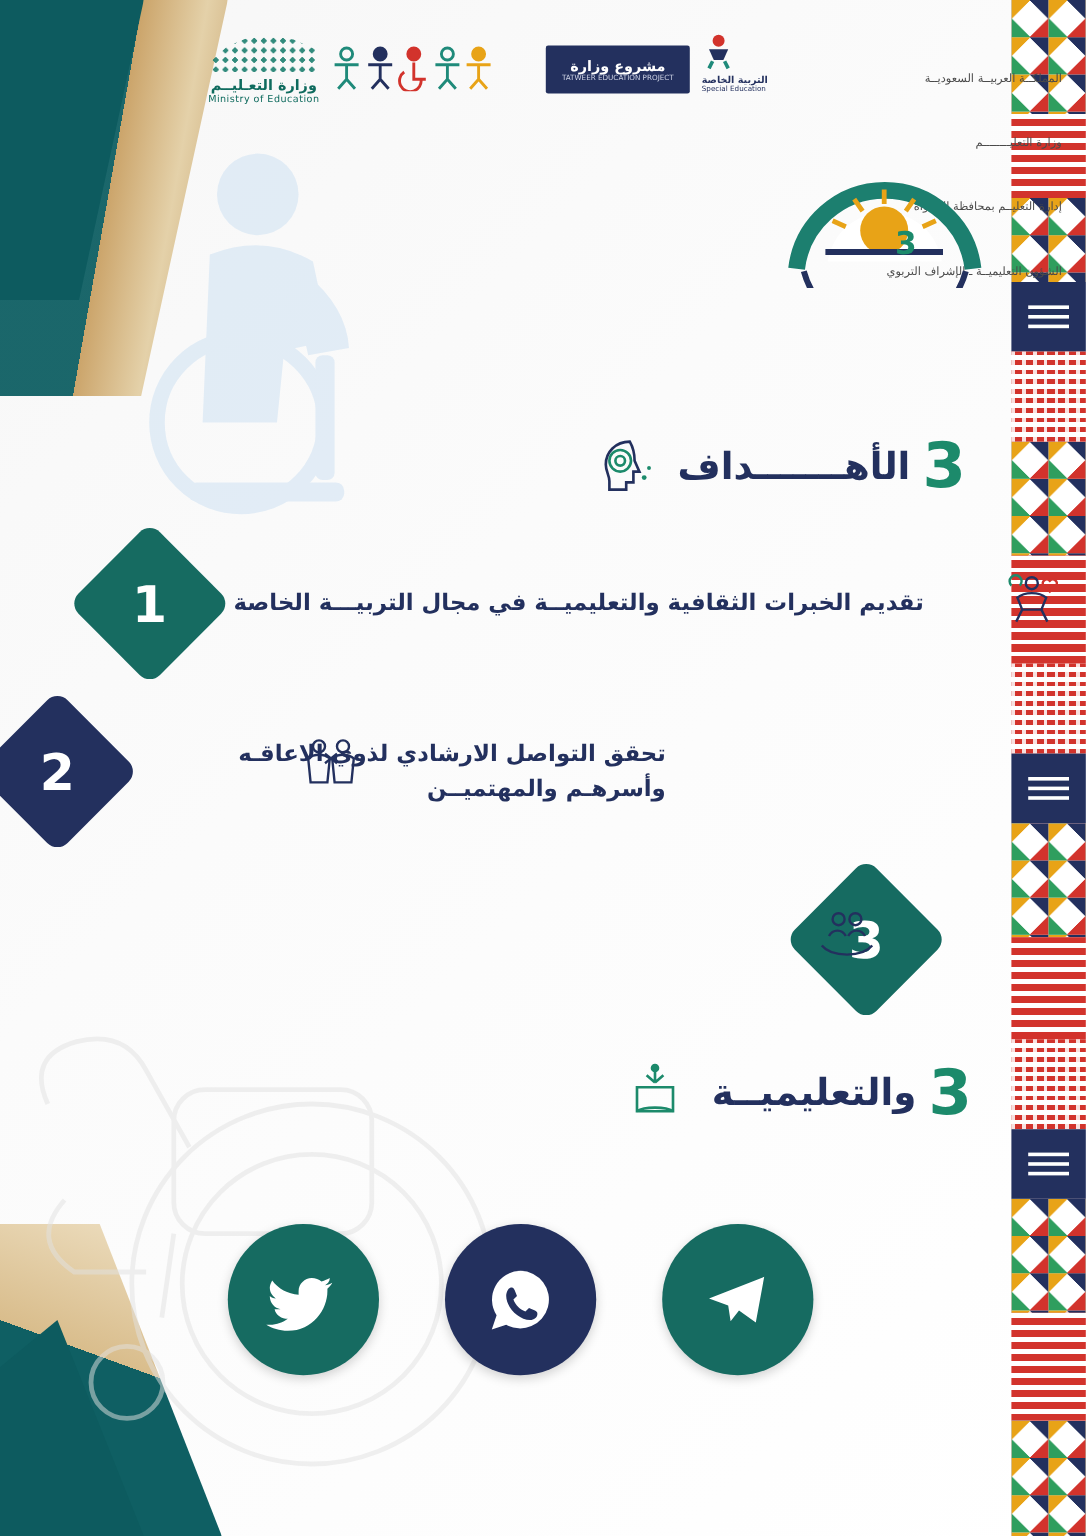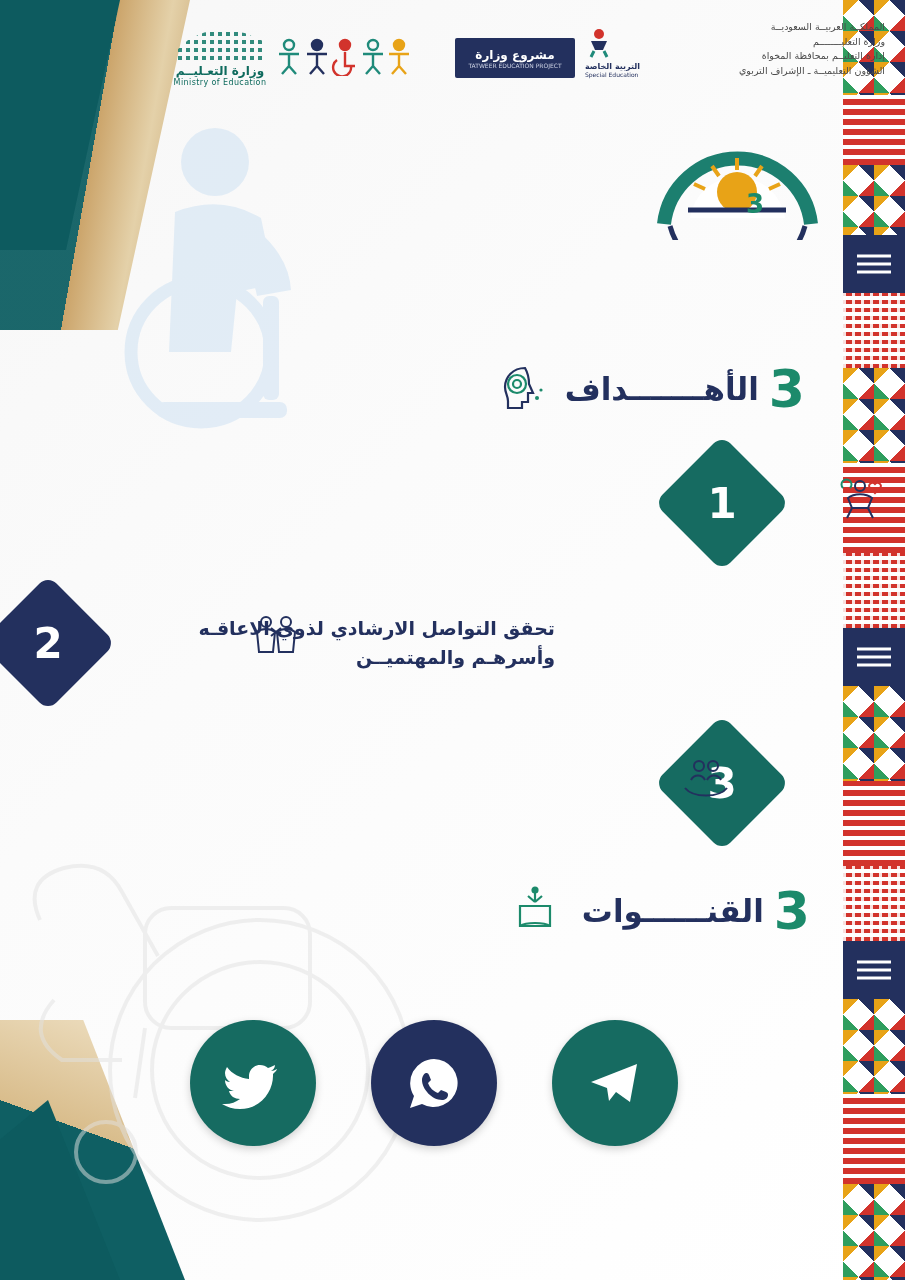--- a/index.html
+++ b/index.html
@@ -95,21 +95,21 @@
     background:#23305e; border-radius:2px; color:#fff; display:flex; flex-direction:column;
     align-items:center; justify-content:center;
   }
   .logo-dev .t1 { font-size: 12px; font-weight:bold; }
   .logo-dev .t2 { font-size: 6px; color:#cfd4e6; }
   .logo-sped { position:absolute; right: 250px; top: 20px; width: 70px; text-align:left;}
   .logo-sped .ar { font-size: 8px; color:#23305e; font-weight:bold; }
   .logo-sped .en { font-size: 6px; color:#23305e; }
 
   .gov-lines { position:absolute; right: 20px; top: 12px; text-align: right; line-height: 1.55; }
-  .gov-lines div { font-size: 9.5px; color:#4a4a4a; letter-spacing: .3px; }
+  .gov-lines div { font-size: 9.5px; color:#4a4a4a; letter-spacing: .3px; margin-top: 39px; }
 
   
   .emblem { position:absolute; right: 80px; top: 100px; width: 175px; height: 165px; }
   .emblem .word {
     position:absolute; left:0; right:0; bottom: 6px; text-align:center;
     color:#23305e; font-size: 27px; font-weight: bold; letter-spacing:-1px;
   }
   .emblem .num3 {
     position:absolute; left: 96px; bottom: 46px; color:#1c8a6b;
     font-size: 26px; font-weight: bold;
@@ -289,20 +289,21 @@
         <path d="M34 10c-12 0-20 9-20 19 0 6 3 9 3 14v7h14v-6h6v-9h5l-4-9c0-9-4-16-4-16z"></path>
         <circle cx="26" cy="26" r="9" stroke="#1c8a6b"></circle>
         <circle cx="26" cy="26" r="4" stroke="#1c8a6b"></circle>
         <circle cx="46" cy="40" r="2" fill="#1c8a6b" stroke="none"></circle>
         <circle cx="50" cy="32" r="1.6" fill="#1c8a6b" stroke="none"></circle>
       </svg>
     </span>
   </div>
 
   <div class="goal" id="goal1">
+    <div class="text">تقديم الخبرات الثقافية والتعليميــة في مجال التربيـــة الخاصة</div>
     <div class="badge">
       <div class="shadow"></div>
       <div class="diamond teal"></div>
       <span class="bnum">1</span>
     </div>
   </div>
   <div id="icon1" class="ring">
     <svg width="58" height="58" viewBox="0 0 58 58" fill="none" stroke="#23305e" stroke-width="2">
       <circle cx="29" cy="14" r="5"></circle>
       <path d="M17 26c6-5 18-5 24 0l-4 10H21z"></path>
@@ -341,21 +342,21 @@
     <svg width="58" height="58" viewBox="0 0 58 58" fill="none" stroke="#23305e" stroke-width="2">
       <circle cx="22" cy="16" r="5"></circle>
         <circle cx="36" cy="16" r="5"></circle>
       <path d="M14 30c3-6 11-6 14 0M30 30c3-6 11-6 14 0"></path>
       <path d="M8 38c8 10 34 10 42 0"></path>
     </svg>
   </div>
 
   <div class="sec-title" id="channels-title">
     <span class="num">3</span>
-    <span class="txt">القنــــــوات</span>
+    <span class="txt">والتعليميــة</span>
     <span style="margin-right:8px">
       <svg width="58" height="58" viewBox="0 0 58 58" fill="none" stroke="#1c8a6b" stroke-width="2.2">
         <path d="M14 26h30v20H14z"></path>
         <path d="M14 46c6-4 24-4 30 0"></path>
         <path d="M29 12v10M22 16l7 6M36 16l-7 6"></path>
         <circle cx="29" cy="10" r="2.5" fill="#1c8a6b"></circle>
       </svg>
     </span>
   </div>
 

